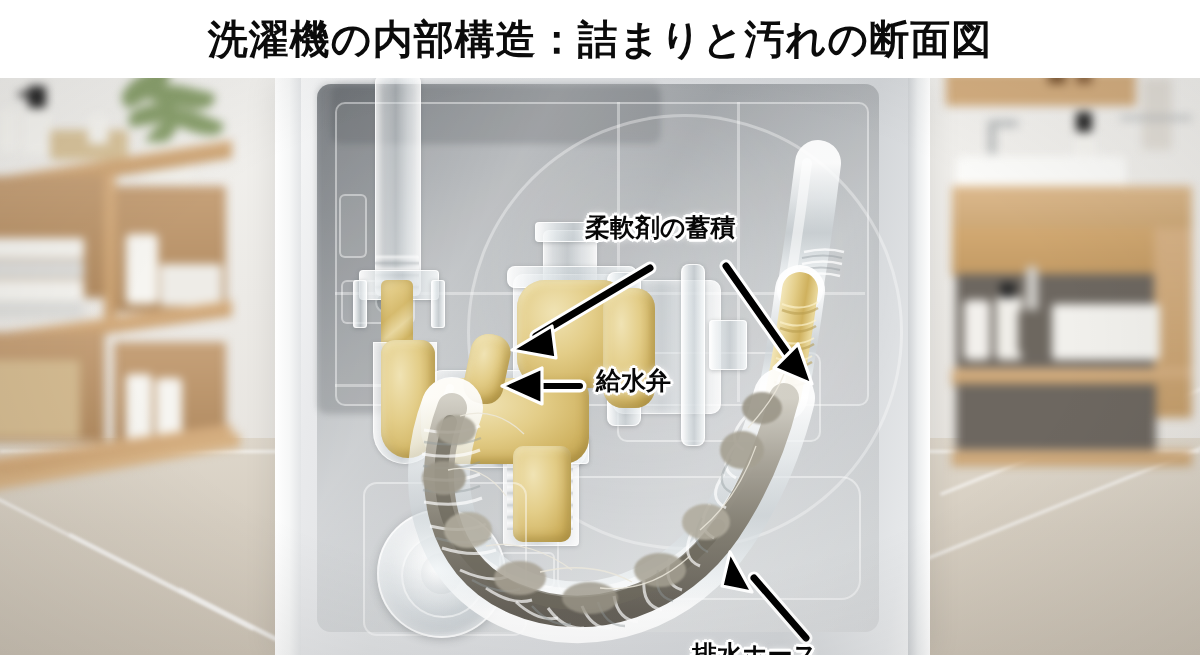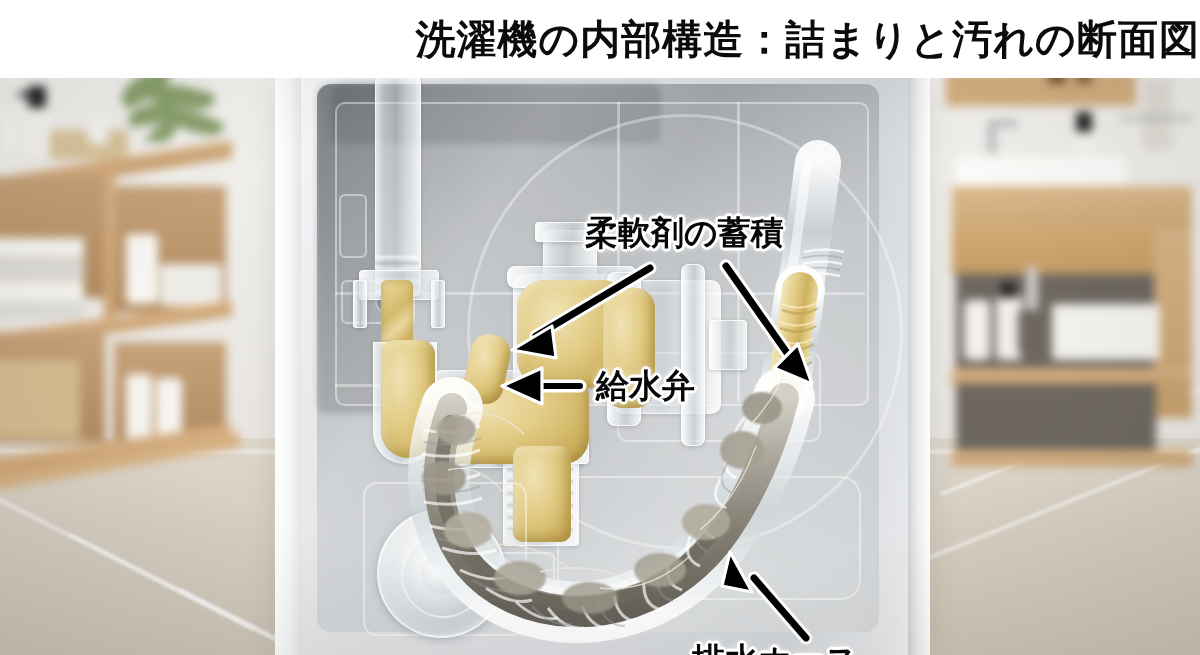--- a/index.html
+++ b/index.html
@@ -8,21 +8,21 @@
     width:1200px;height:655px;overflow:hidden;
     font-family:"Liberation Sans","DejaVu Sans",sans-serif;
     background:#ffffff;
   }
   #stage{position:relative;width:1200px;height:655px;overflow:hidden;background:#fff;}
 
   
   #title-band{
     position:absolute;left:0;top:0;width:1200px;height:78px;
     background:#ffffff;z-index:60;
-    display:flex;align-items:center;justify-content:flex-end;
+    display:flex;align-items:center;justify-content:center;
   }
   #title-text{
     font-size:40px;font-weight:bold;color:#0b0b0b;
     letter-spacing:1px;line-height:1;white-space:nowrap;
     font-family:"DejaVu Sans","Liberation Sans",sans-serif;
   }
 
   
   #scene{position:absolute;left:0;top:78px;width:1200px;height:577px;overflow:hidden;}
 
@@ -163,21 +163,21 @@
     background:radial-gradient(circle at 40% 38%,rgba(255,255,255,.55),rgba(186,194,199,.45));
   }
 
   
   #overlay{position:absolute;left:0;top:0;width:1200px;height:577px;pointer-events:none;}
 
   
   .callout{
     position:absolute;z-index:50;
     font-family:"DejaVu Sans","Liberation Sans",sans-serif;
-    font-size:33px;font-weight:bold;color:#070707;white-space:nowrap;
+    font-size:25px;font-weight:bold;color:#070707;white-space:nowrap;
     text-shadow:
       -2px -2px 0 #fff, 2px -2px 0 #fff, -2px 2px 0 #fff, 2px 2px 0 #fff,
       -3px 0 0 #fff, 3px 0 0 #fff, 0 -3px 0 #fff, 0 3px 0 #fff,
       0 0 6px #fff, 0 0 10px rgba(255,255,255,.95);
   }
   #label-softener{left:585px;top:133px;}
   #label-valve{left:596px;top:286px;}
   #label-drain{left:692px;top:560px;}
 
   .vignette{

